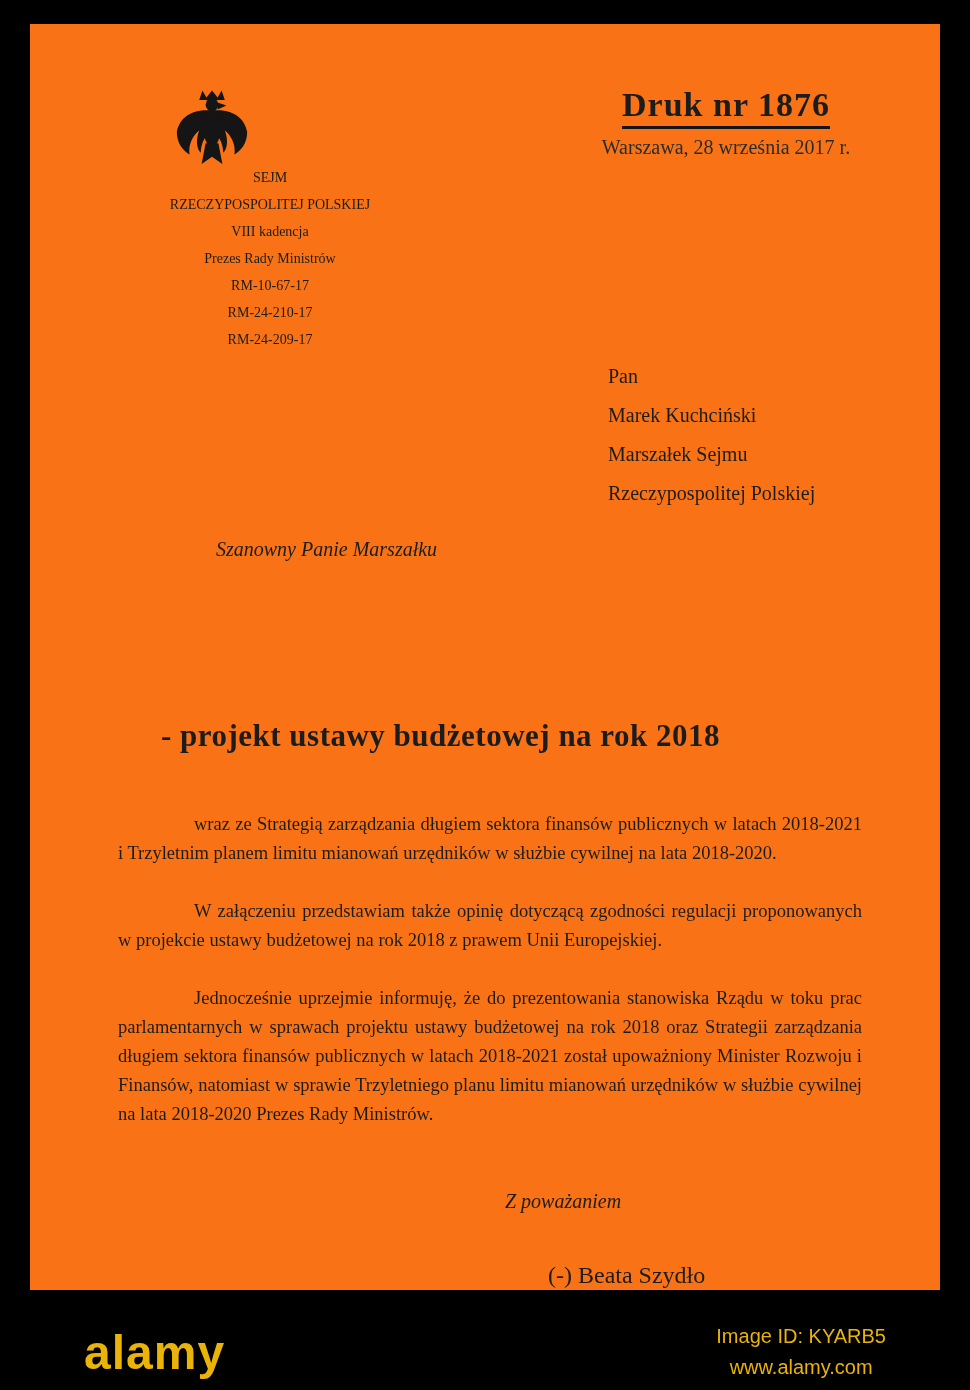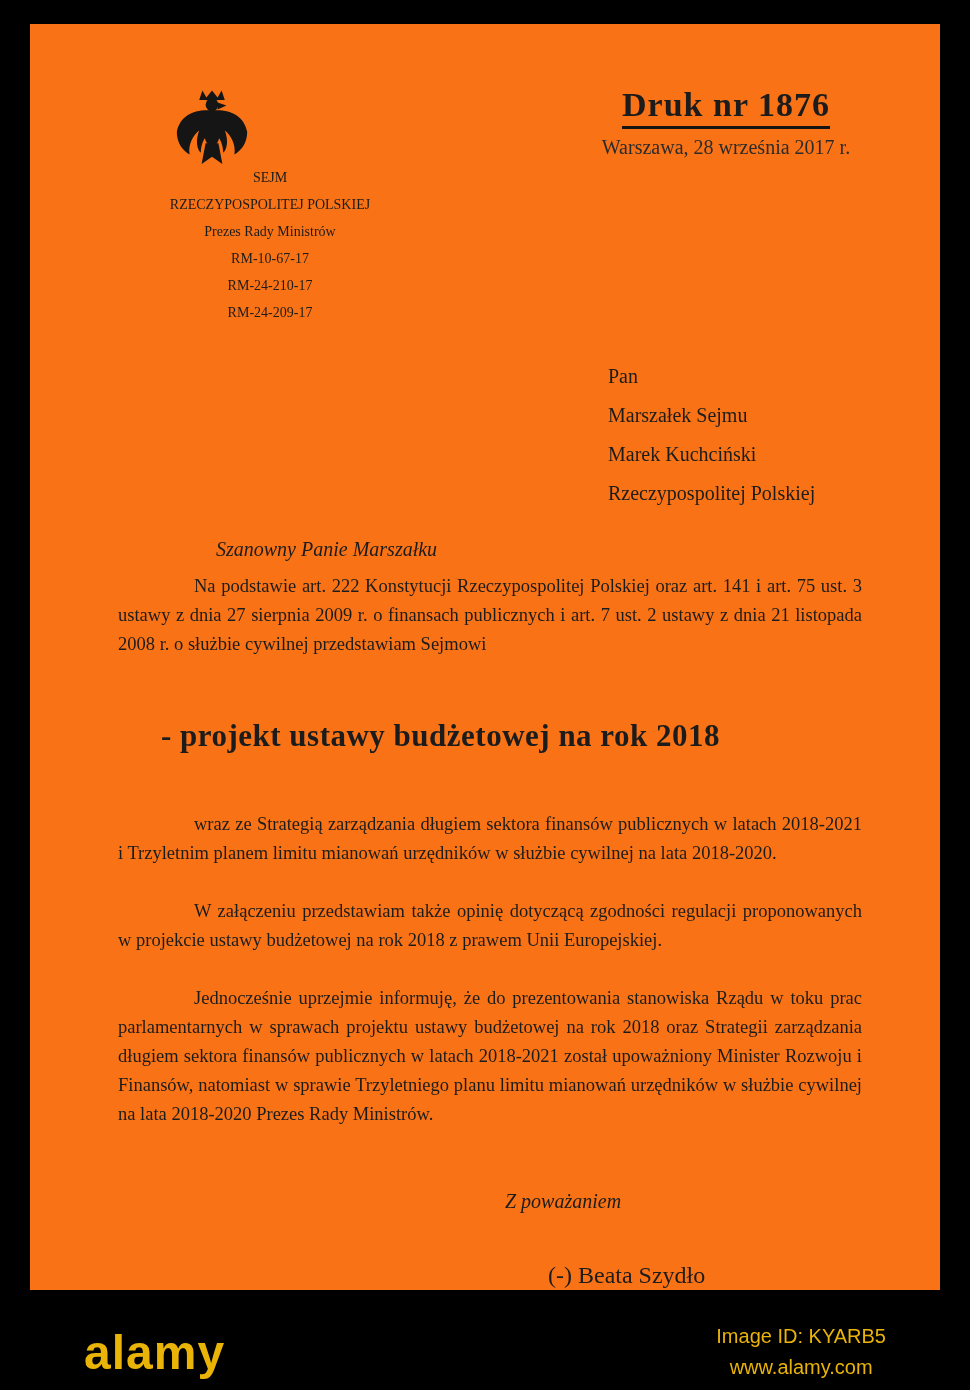--- a/index.html
+++ b/index.html
@@ -80,36 +80,36 @@
     </div>
 
     <div class="abs druk-block">
       <div class="druk-no">Druk nr 1876</div>
       <div class="place-date">Warszawa, 28 września 2017 r.</div>
     </div>
 
     <div class="abs sender-block">
       <div class="sender-line">SEJM</div>
       <div class="sender-line">RZECZYPOSPOLITEJ POLSKIEJ</div>
+      <div class="sender-line">VIII kadencja</div>
       <div class="sender-line">Prezes Rady Ministrów</div>
       <div class="sender-line">RM-10-67-17</div>
       <div class="sender-line">RM-24-210-17</div>
       <div class="sender-line">RM-24-209-17</div>
     </div>
 
     <div class="abs recipient-block">
       <div>Pan</div>
+      <div>Marek Kuchciński</div>
       <div>Marszałek Sejmu</div>
-      <div>Marek Kuchciński</div>
       <div>Rzeczypospolitej Polskiej</div>
     </div>
 
     <div class="abs salutation">Szanowny Panie Marszałku</div>
 
-    <div class="abs para p1">Na podstawie art. 222 Konstytucji Rzeczypospolitej Polskiej oraz art. 141 i art. 75 ust. 3 ustawy z dnia 27 sierpnia 2009 r. o finansach publicznych i art. 7 ust. 2 ustawy z dnia 21 listopada 2008 r. o służbie cywilnej przedstawiam Sejmowi</div>
 
     <div class="abs doc-title">- projekt ustawy budżetowej na rok 2018</div>
 
     <div class="abs para p2">wraz ze Strategią zarządzania długiem sektora finansów publicznych w latach 2018-2021 i Trzyletnim planem limitu mianowań urzędników w służbie cywilnej na lata 2018-2020.</div>
 
     <div class="abs para p3">W załączeniu przedstawiam także opinię dotyczącą zgodności regulacji proponowanych w projekcie ustawy budżetowej na rok 2018 z prawem Unii Europejskiej.</div>
 
     <div class="abs para p4">Jednocześnie uprzejmie informuję, że do prezentowania stanowiska Rządu w toku prac parlamentarnych w sprawach projektu ustawy budżetowej na rok 2018 oraz Strategii zarządzania długiem sektora finansów publicznych w latach 2018-2021 został upoważniony Minister Rozwoju i Finansów, natomiast w sprawie Trzyletniego planu limitu mianowań urzędników w służbie cywilnej na lata 2018-2020 Prezes Rady Ministrów.</div>
 
     <div class="abs closing">Z poważaniem</div>

